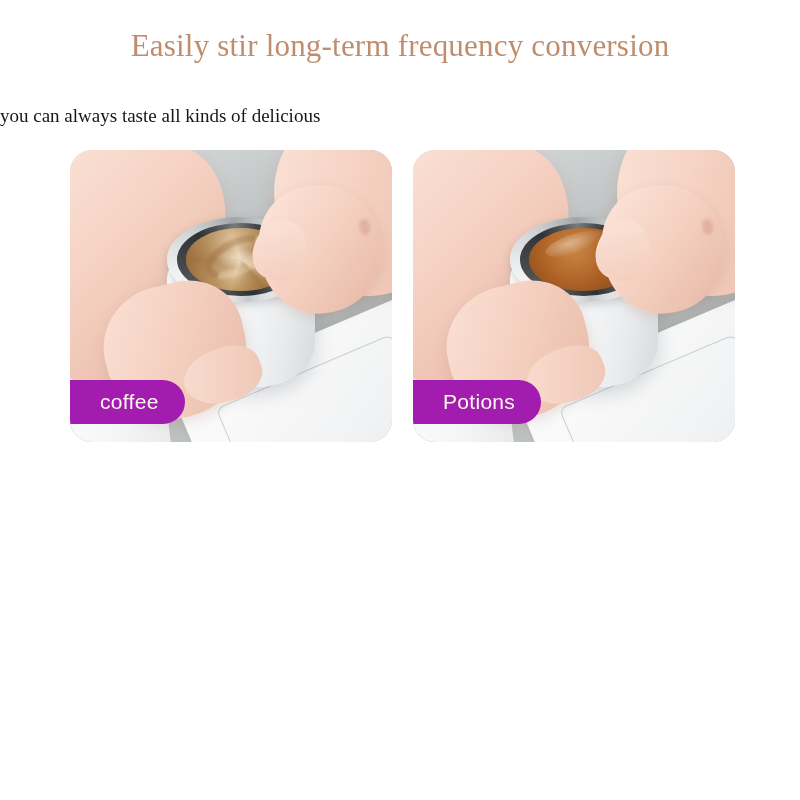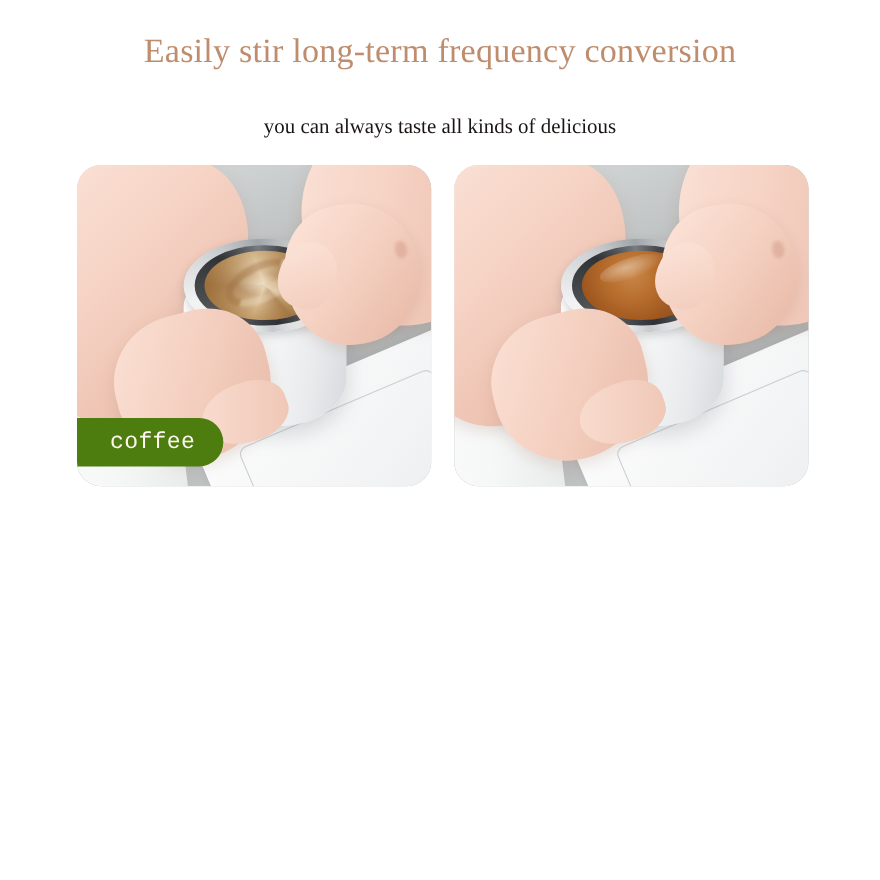--- a/index.html
+++ b/index.html
@@ -28,21 +28,21 @@
     font-size:31px;
     font-weight:400;
     letter-spacing:0.2px;
     color:#bf8d6d;
     white-space:nowrap;
   }
 
   .subhead {
     position:absolute;
     top:105px; left:0; width:800px;
-    text-align:center;
+    text-align:left;
     font-family:"Liberation Serif", serif;
     font-size:19px;
     font-weight:400;
     color:#1a1513;
     white-space:nowrap;
   }
 
   
   .grid {
     position:absolute;
@@ -285,24 +285,24 @@
   }
 
   
   .caption {
     position:absolute;
     left:0; bottom:18px;
     height:44px;
     padding:0 26px 0 30px;
     display:flex;
     align-items:center;
-    background:#4d7c0f;
+    background:#a21caf;
     border-radius:0 24px 24px 0;
     color:#fdf6ef;
-    font-family:Liberation Mono, monospace;
+    font-family:Liberation Sans, sans-serif;
     font-size:21px;
     letter-spacing:.3px;
     white-space:nowrap;
   }
 </style>
 </head>
 <body>
 
 <div class="page">
 
@@ -356,17 +356,18 @@
               <div class="gloss"></div>
             </div>
           </div>
         </div>
         <div class="hand-left"></div>
         <div class="hand-right">
           <div class="knuckle"></div>
         </div>
         <div class="thumb"></div>
       </div>
+      <div class="caption">Potions</div>
     </div>
 
 
   </div>
 </div>
 
 </body></html>

